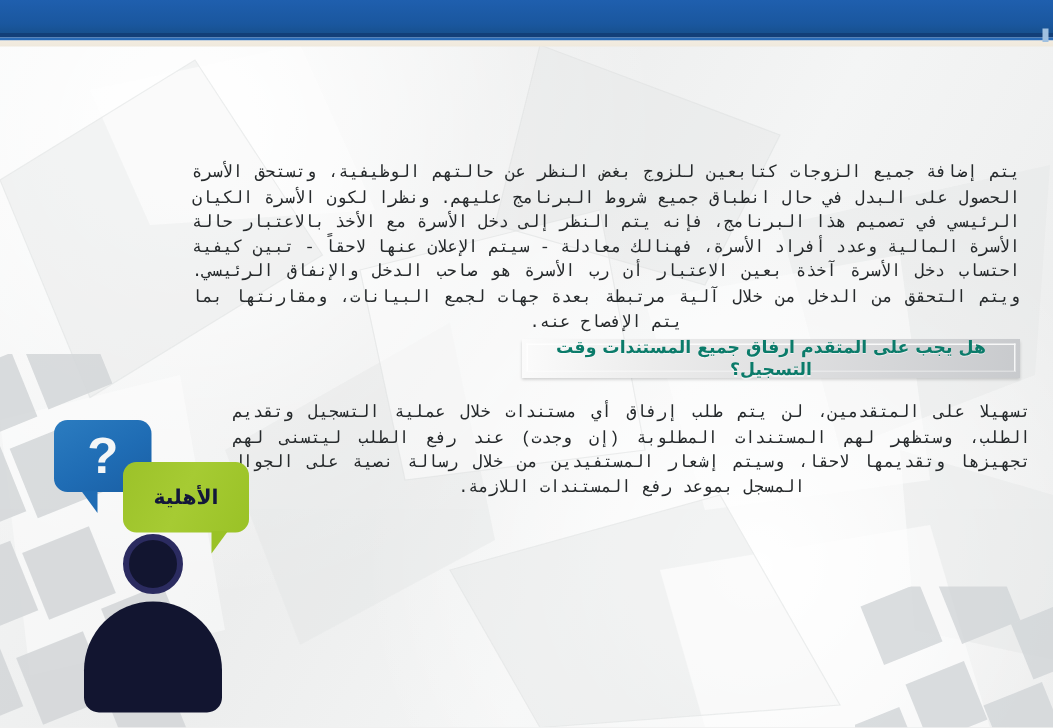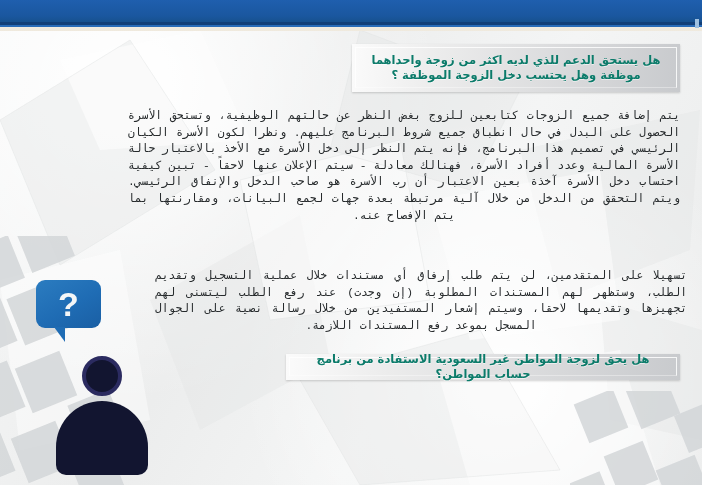--- a/index.html
+++ b/index.html
@@ -237,44 +237,42 @@
       </g>
     </svg>
   </div>
 
   <div class="topbar"></div>
   <div class="topbar-rule"></div>
   <div class="topbar-hair"></div>
   <div class="cream-strip"></div>
   <div class="topbar-nub"></div>
 
-  <div class="qbanner" id="q1">
+  <div class="para" id="p1">يتم إضافة جميع الزوجات كتابعين للزوج بغض النظر عن حالتهم الوظيفية، وتستحق الأسرة الحصول على البدل في حال انطباق جميع شروط البرنامج عليهم. ونظرا لكون الأسرة الكيان الرئيسي في تصميم هذا البرنامج، فإنه يتم النظر إلى دخل الأسرة مع الأخذ بالاعتبار حالة الأسرة المالية وعدد أفراد الأسرة، فهنالك معادلة - سيتم الإعلان عنها لاحقاً - تبين كيفية احتساب دخل الأسرة آخذة بعين الاعتبار أن رب الأسرة هو صاحب الدخل والإنفاق الرئيسي. ويتم التحقق من الدخل من خلال آلية مرتبطة بعدة جهات لجمع البيانات، ومقارنتها بما يتم الإفصاح عنه.</div>
+
+  <div class="qbanner" id="q2">
     <div class="inner">
-      <div class="qtext">هل يستحق الدعم للذي لديه اكثر من زوجة واحداهما
-موظفة وهل يحتسب دخل الزوجة الموظفة ؟</div>
-    </div>
-  </div>
-  <div class="para" id="p1">يتم إضافة جميع الزوجات كتابعين للزوج بغض النظر عن حالتهم الوظيفية، وتستحق الأسرة الحصول على البدل في حال انطباق جميع شروط البرنامج عليهم. ونظرا لكون الأسرة الكيان الرئيسي في تصميم هذا البرنامج، فإنه يتم النظر إلى دخل الأسرة مع الأخذ بالاعتبار حالة الأسرة المالية وعدد أفراد الأسرة، فهنالك معادلة - سيتم الإعلان عنها لاحقاً - تبين كيفية احتساب دخل الأسرة آخذة بعين الاعتبار أن رب الأسرة هو صاحب الدخل والإنفاق الرئيسي. ويتم التحقق من الدخل من خلال آلية مرتبطة بعدة جهات لجمع البيانات، ومقارنتها بما يتم الإفصاح عنه.</div>
-
+      <div class="qtext">هل يجب على المتقدم ارفاق جميع المستندات وقت التسجيل؟</div>
+    </div>
+  </div>
   <div class="para" id="p2">تسهيلا على المتقدمين، لن يتم طلب إرفاق أي مستندات خلال عملية التسجيل وتقديم الطلب، وستظهر لهم المستندات المطلوبة (إن وجدت) عند رفع الطلب ليتسنى لهم تجهيزها وتقديمها لاحقا، وسيتم إشعار المستفيدين من خلال رسالة نصية على الجوال المسجل بموعد رفع المستندات اللازمة.</div>
 
-  <div class="qbanner" id="q3">
-    <div class="inner">
-      <div class="qtext">هل يحق لزوجة المواطن غير السعودية الاستفادة من برنامج حساب المواطن؟</div>
-    </div>
-  </div>
 
   <div class="illus">
 
     <div id="avatar">
       <div id="avatar-head"></div>
       <div id="avatar-body"></div>
     </div>
 
     <div class="bubble" id="bub-blue">
       <div class="qmark">?</div>
       <div class="tail"></div>
     </div>
 
+    <div class="bubble" id="bub-green">
+      <div class="bub-label">الأهلية</div>
+      <div class="tail"></div>
+    </div>
 
   </div>
 
 </div>
 
 </body></html>

